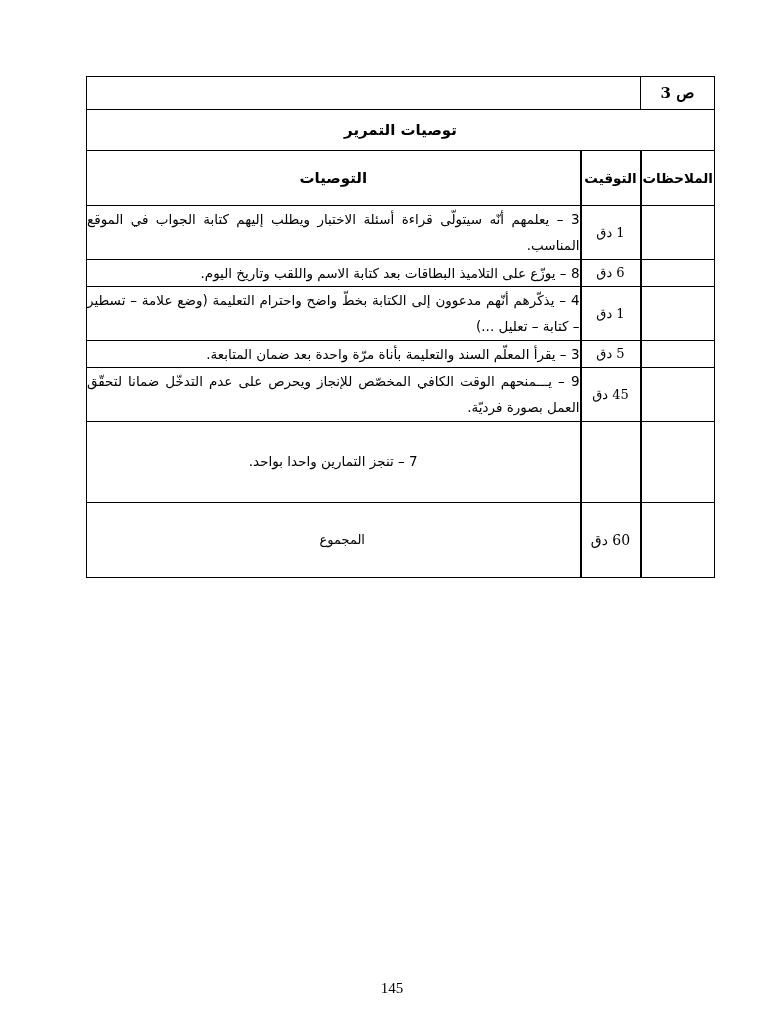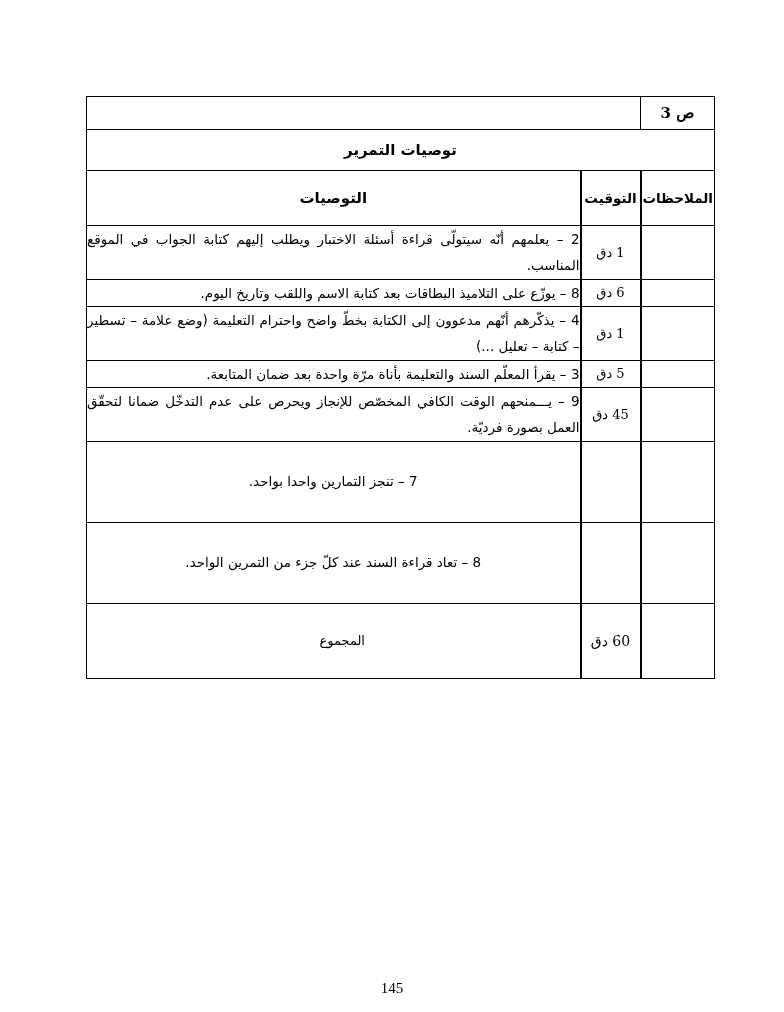--- a/index.html
+++ b/index.html
@@ -18,21 +18,21 @@
 
   .page {
     position: absolute;
     inset: 0;
     background: #ffffff;
   }
 
   
   .report-table {
     position: absolute;
-    top: 96px;
+    top: 76px;
     left: 86px;
     width: 628px;
     border-collapse: collapse;
     table-layout: fixed;
     direction: rtl;
   }
   .report-table td {
     border: 1px solid #000000;
     padding: 0;
     vertical-align: middle;
@@ -158,21 +158,21 @@
       <tr class="row-colhead">
         <td class="hdr-notes">الملاحظات</td>
         <td class="hdr-time">التوقيت</td>
         <td class="hdr-recs">التوصيات</td>
       </tr>
 
 
       <tr>
         <td class="cell-notes"></td>
         <td class="cell-time">1 دق</td>
-        <td class="cell-recs">2 – يعلمهم أنّه سيتولّى قراءة أسئلة الاختبار ويطلب إليهم كتابة الجواب في الموقع المناسب.</td>
+        <td class="cell-recs">3 – يعلمهم أنّه سيتولّى قراءة أسئلة الاختبار ويطلب إليهم كتابة الجواب في الموقع المناسب.</td>
       </tr>
 
       <tr>
         <td class="cell-notes"></td>
         <td class="cell-time">6 دق</td>
         <td class="cell-recs">8 – يوزّع على التلاميذ البطاقات بعد كتابة الاسم واللقب وتاريخ اليوم.</td>
       </tr>
 
       <tr>
         <td class="cell-notes"></td>
@@ -191,25 +191,20 @@
         <td class="cell-time">45 دق</td>
         <td class="cell-recs">9 – يـــمنحهم الوقت الكافي المخصّص للإنجاز ويحرص على عدم التدخّل ضمانا لتحقّق العمل بصورة فرديّة.</td>
       </tr>
 
       <tr class="row-tall">
         <td class="cell-notes"></td>
         <td class="cell-time"></td>
         <td class="cell-recs centered">7 – تنجز التمارين واحدا بواحد.</td>
       </tr>
 
-      <tr class="row-tall">
-        <td class="cell-notes"></td>
-        <td class="cell-time"></td>
-        <td class="cell-recs centered">8 – تعاد قراءة السند عند كلّ جزء من التمرين الواحد.</td>
-      </tr>
 
       <tr class="row-total">
         <td class="cell-notes"></td>
         <td class="cell-time">60 دق</td>
         <td class="cell-recs centered">المجموع</td>
       </tr>
 
     </tbody>
   </table>
 

